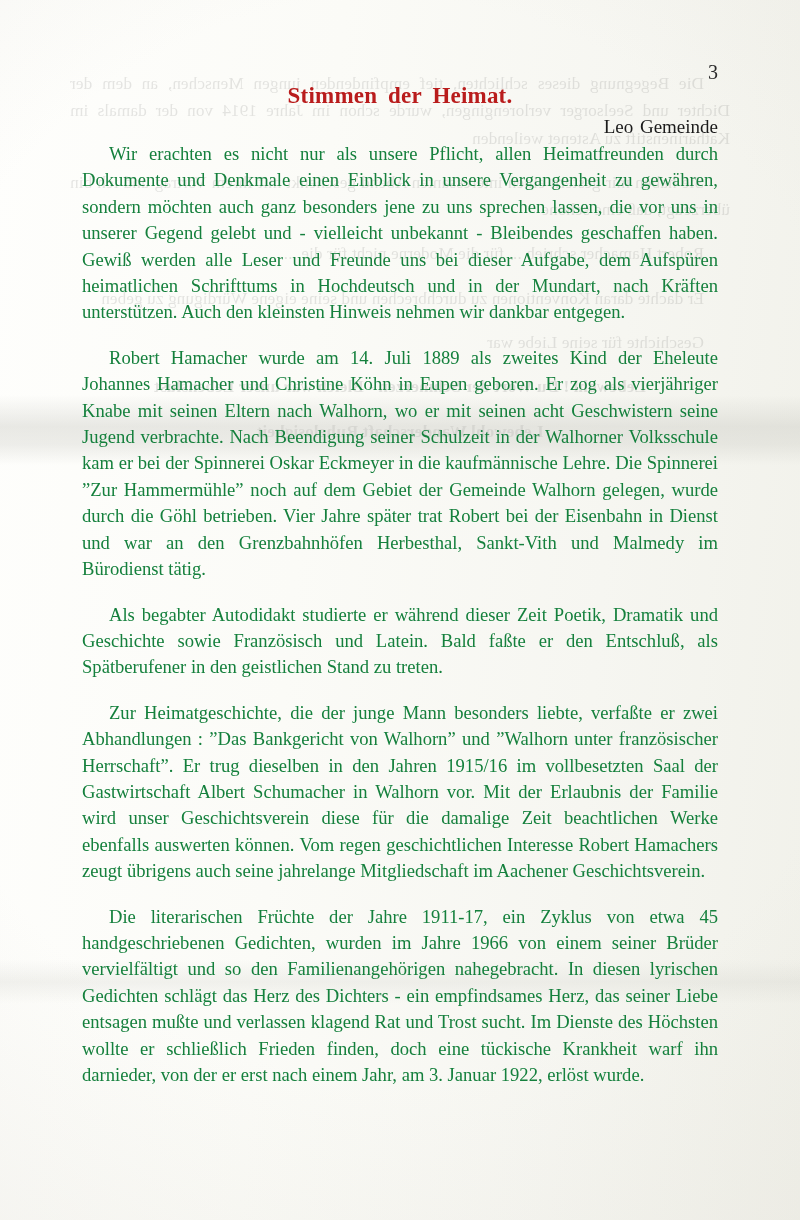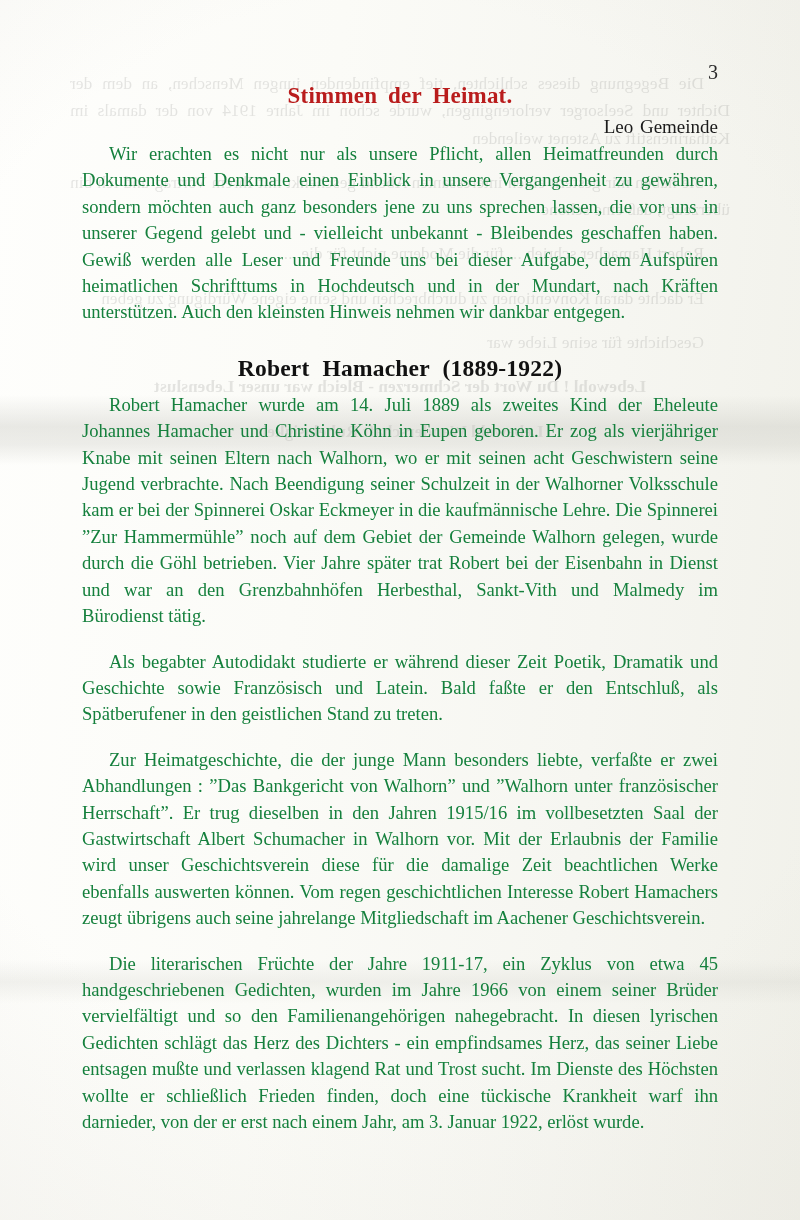--- a/index.html
+++ b/index.html
@@ -152,21 +152,20 @@
 
   <div class="content">
 
     <h1 class="doc-title">Stimmen der Heimat.</h1>
 
     <div class="byline">Leo Gemeinde</div>
 
     <p class="body indent">Wir erachten es nicht nur als unsere Pflicht, allen Heimatfreunden durch Dokumente und Denkmale einen Einblick in unsere Vergangenheit zu gewähren, sondern möchten auch ganz besonders jene zu uns sprechen lassen, die vor uns in unserer Gegend gelebt und - vielleicht unbekannt - Bleibendes geschaffen haben. Gewiß werden alle Leser und Freunde uns bei dieser Aufgabe, dem Aufspüren heimatlichen Schrifttums in Hochdeutsch und in der Mundart, nach Kräften unterstützen. Auch den kleinsten Hinweis nehmen wir dankbar entgegen.</p>
 
 
-    <h2 class="section-heading">Robert Hamacher  (1889-1922)</h2>
 
     <p class="body indent">Robert Hamacher wurde am 14. Juli 1889 als zweites Kind der Eheleute Johannes Hamacher und Christine Köhn in Eupen geboren. Er zog als vierjähriger Knabe mit seinen Eltern nach Walhorn, wo er mit seinen acht Geschwistern seine Jugend verbrachte. Nach Beendigung seiner Schulzeit in der Walhorner Volksschule kam er bei der Spinnerei Oskar Eckmeyer in die kaufmännische Lehre. Die Spinnerei ”Zur Hammermühle” noch auf dem Gebiet der Gemeinde Walhorn gelegen, wurde durch die Göhl betrieben. Vier Jahre später trat Robert bei der Eisenbahn in Dienst und war an den Grenzbahnhöfen Herbesthal, Sankt-Vith und Malmedy im Bürodienst tätig.</p>
 
     <p class="body indent">Als begabter Autodidakt studierte er während dieser Zeit Poetik, Dramatik und Geschichte sowie Französisch und Latein. Bald faßte er den Entschluß, als Spätberufener in den geistlichen Stand zu treten.</p>
 
     <p class="body indent">Zur Heimatgeschichte, die der junge Mann besonders liebte, verfaßte er zwei Abhandlungen : ”Das Bankgericht von Walhorn” und ”Walhorn unter französischer Herrschaft”. Er trug dieselben in den Jahren 1915/16 im vollbesetzten Saal der Gastwirtschaft Albert Schumacher in Walhorn vor. Mit der Erlaubnis der Familie wird unser Geschichtsverein diese für die damalige Zeit beachtlichen Werke ebenfalls auswerten können. Vom regen geschichtlichen Interesse Robert Hamachers zeugt übrigens auch seine jahrelange Mitgliedschaft im Aachener Geschichtsverein.</p>
 
     <p class="body indent">Die literarischen Früchte der Jahre 1911-17, ein Zyklus von etwa 45 handgeschriebenen Gedichten, wurden im Jahre 1966 von einem seiner Brüder vervielfältigt und so den Familienangehörigen nahegebracht. In diesen lyrischen Gedichten schlägt das Herz des Dichters - ein empfindsames Herz, das seiner Liebe entsagen mußte und verlassen klagend Rat und Trost sucht. Im Dienste des Höchsten wollte er schließlich Frieden finden, doch eine tückische Krankheit warf ihn darnieder, von der er erst nach einem Jahr, am 3. Januar 1922, erlöst wurde.</p>
 
   </div>

